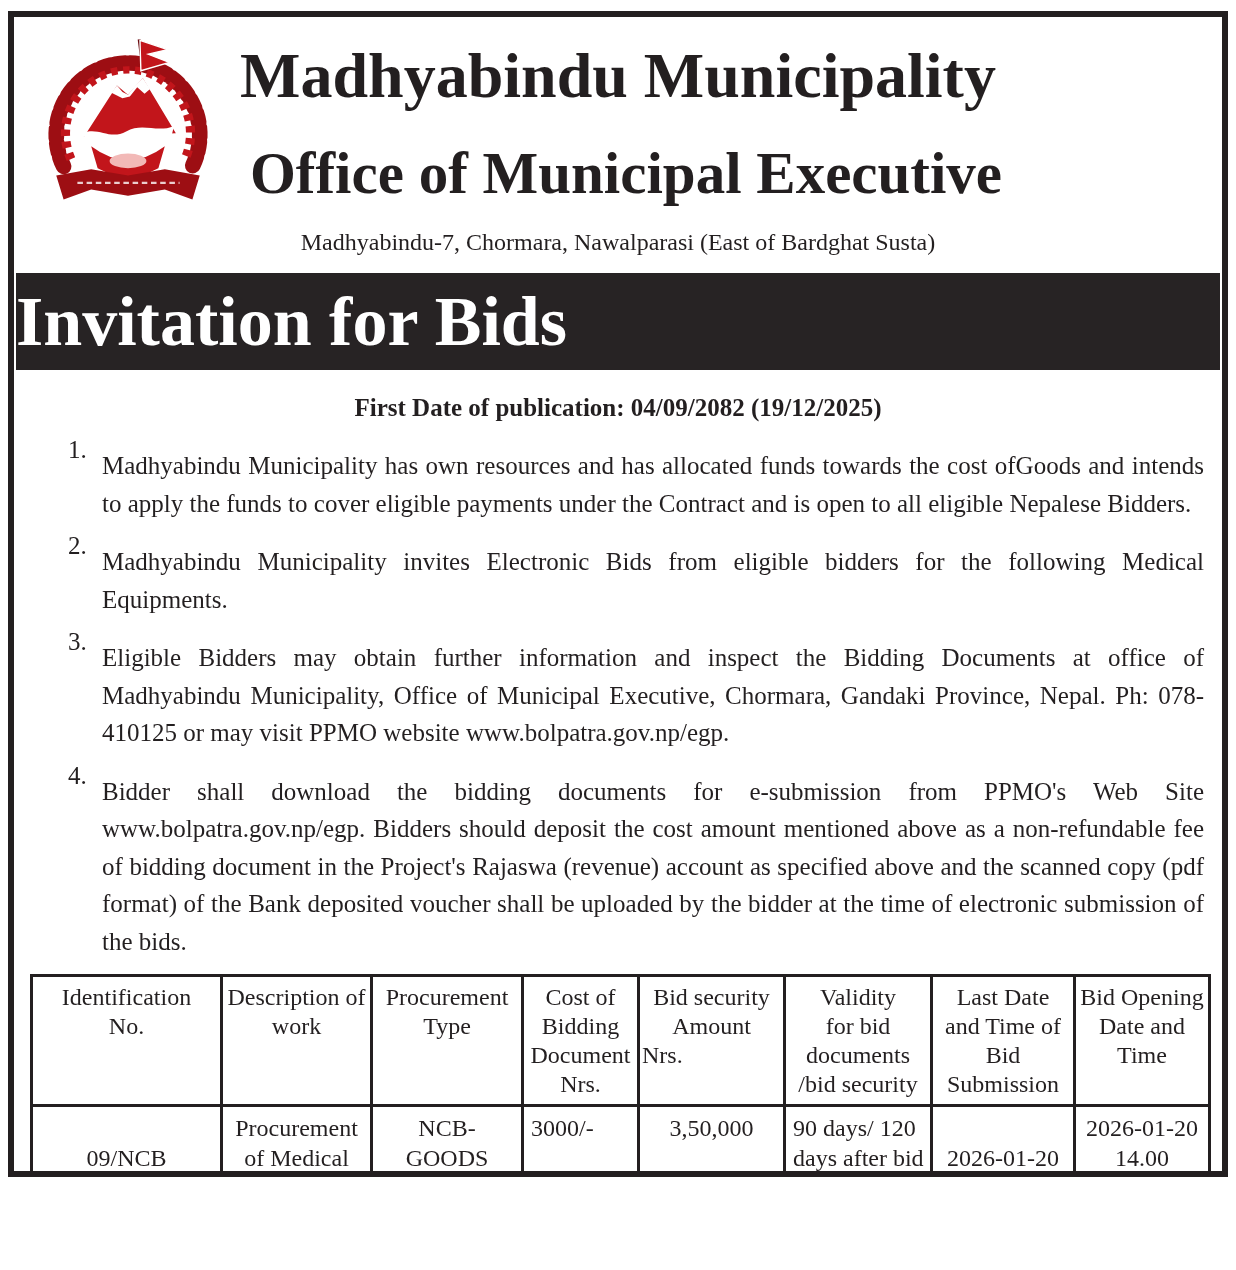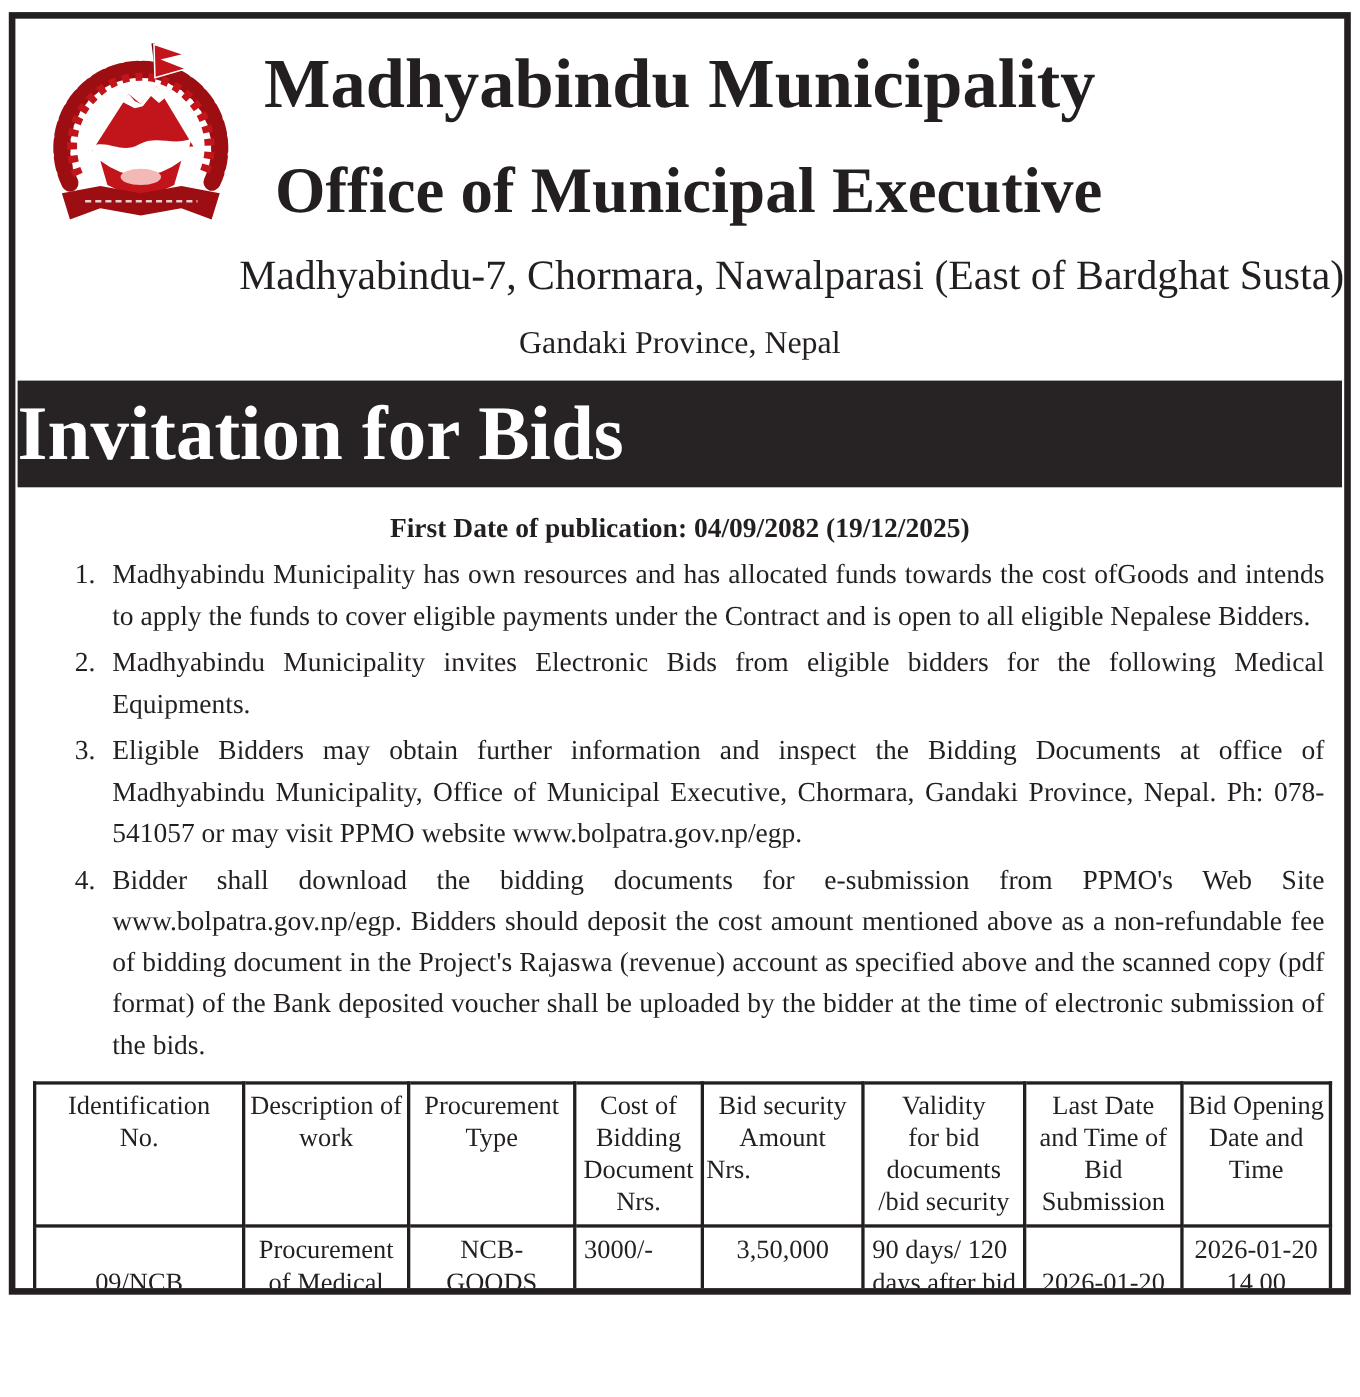--- a/index.html
+++ b/index.html
@@ -11,33 +11,33 @@
   }
   .frame {
     position: absolute; left: 8px; top: 11px; width: 1220px; height: 1166px;
     border: 6px solid var(--ink, #231f20); box-sizing: border-box;
     background: var(--paper, #ffffff); overflow: hidden;
   }
   .header { position: relative; text-align: center; padding-top: 26px; }
   .logo { position: absolute; left: 22px; top: 20px; width: 184px; height: 176px; }
   .title-main { font-size: 64px; font-weight: bold; line-height: 1.02; margin: 0; }
   .title-office { font-size: 59px; font-weight: bold; line-height: 1.0; margin: 36px 0 0 16px; }
-  .addr { font-size: 38px; margin: 26px 0 0 0; text-align: right; }
+  .addr { font-size: 24px; margin: 26px 0 0 0; }
   .prov { font-size: 29px; margin: 23px 0 0 0; }
   .banner {
     margin: 17px 2px 0 2px; height: 97px;
     background: var(--banner-bg, #272324); color: var(--banner-text, #ffffff);
     display: flex; align-items: center; justify-content: flex-start;
     font-weight: bold; font-size: 70px;
   }
   .pubdate { text-align: center; font-weight: bold; font-size: 25px; margin-top: 24px; }
   .notice { margin: 9px 18px 0 54px; }
   .nitem { display: flex; margin-bottom: 5px; }
   .nnum { flex: none; width: 34px; font-size: 25px; line-height: 1.5; }
-  .ntext { flex: 1; font-size: 25px; line-height: 1.5; text-align: justify; }
+  .ntext { flex: 1; font-size: 25px; line-height: 1.5; text-align: justify; margin-top: 16px; }
   table.bidtable {
     border-collapse: collapse; table-layout: fixed;
     margin: 14px 14px 0 16px; width: 1178px;
   }
   .bidtable th, .bidtable td {
     border: 3px solid var(--ink, #231f20);
     vertical-align: top; white-space: pre-line; font-weight: normal;
     box-sizing: border-box; overflow: hidden; font-family: Liberation Serif, serif;
   }
   .bidtable th { font-size: 24px; line-height: 1.2; padding: 6px 2px; height: 114px; text-align: center; }
@@ -75,41 +75,40 @@
         <path class="lr" d="M113,3 l30,10 l-21,5 l23,9 l-31,9 z" stroke="#ffffff" stroke-width="1.5"></path>
       </g>
       <g>
         <path class="ldr" d="M22,150 L60,143 L100,150 L140,143 L178,150 L170,176 L140,165 L100,172 L60,165 L30,176 Z"></path>
         <path d="M45,158 H156" stroke="#ffffff" stroke-width="2.5" stroke-dasharray="6 4" opacity="0.8" fill="none"></path>
       </g>
     </svg>
     <div class="title-main">Madhyabindu Municipality</div>
     <div class="title-office">Office of Municipal Executive</div>
     <div class="addr">Madhyabindu-7, Chormara, Nawalparasi (East of Bardghat Susta)</div>
-    <div class="prov">Gandaki Province, Nepal</div>
   </div>
 
   <div class="banner">
     <span>Invitation for Bids</span>
   </div>
 
   <div class="pubdate">First Date of publication: 04/09/2082 (19/12/2025)</div>
 
   <div class="notice">
     <div class="nitem">
       <div class="nnum">1.</div>
       <div class="ntext">Madhyabindu Municipality has own resources and has allocated funds towards the cost ofGoods and intends to apply the funds to cover eligible payments under the Contract and is open to all eligible Nepalese Bidders.</div>
     </div>
     <div class="nitem">
       <div class="nnum">2.</div>
       <div class="ntext">Madhyabindu Municipality invites Electronic Bids from eligible bidders for the following Medical Equipments.</div>
     </div>
     <div class="nitem">
       <div class="nnum">3.</div>
-      <div class="ntext">Eligible Bidders may obtain further information and inspect the Bidding Documents at office of Madhyabindu Municipality, Office of Municipal Executive, Chormara, Gandaki Province, Nepal. Ph: 078-541057 or may visit PPMO website www.bolpatra.gov.np/egp.</div>
+      <div class="ntext">Eligible Bidders may obtain further information and inspect the Bidding Documents at office of Madhyabindu Municipality, Office of Municipal Executive, Chormara, Gandaki Province, Nepal. Ph: 078-410125 or may visit PPMO website www.bolpatra.gov.np/egp.</div>
     </div>
     <div class="nitem">
       <div class="nnum">4.</div>
       <div class="ntext">Bidder shall download the bidding documents for e-submission from PPMO's Web Site www.bolpatra.gov.np/egp. Bidders should deposit the cost amount mentioned above as a non-refundable fee of bidding document in the Project's Rajaswa (revenue) account as specified above and the scanned copy (pdf format) of the Bank deposited voucher shall be uploaded by the bidder at the time of electronic submission of the bids.</div>
     </div>
   </div>
 
   <table class="bidtable">
     <colgroup>
       <col style="width:190px">

